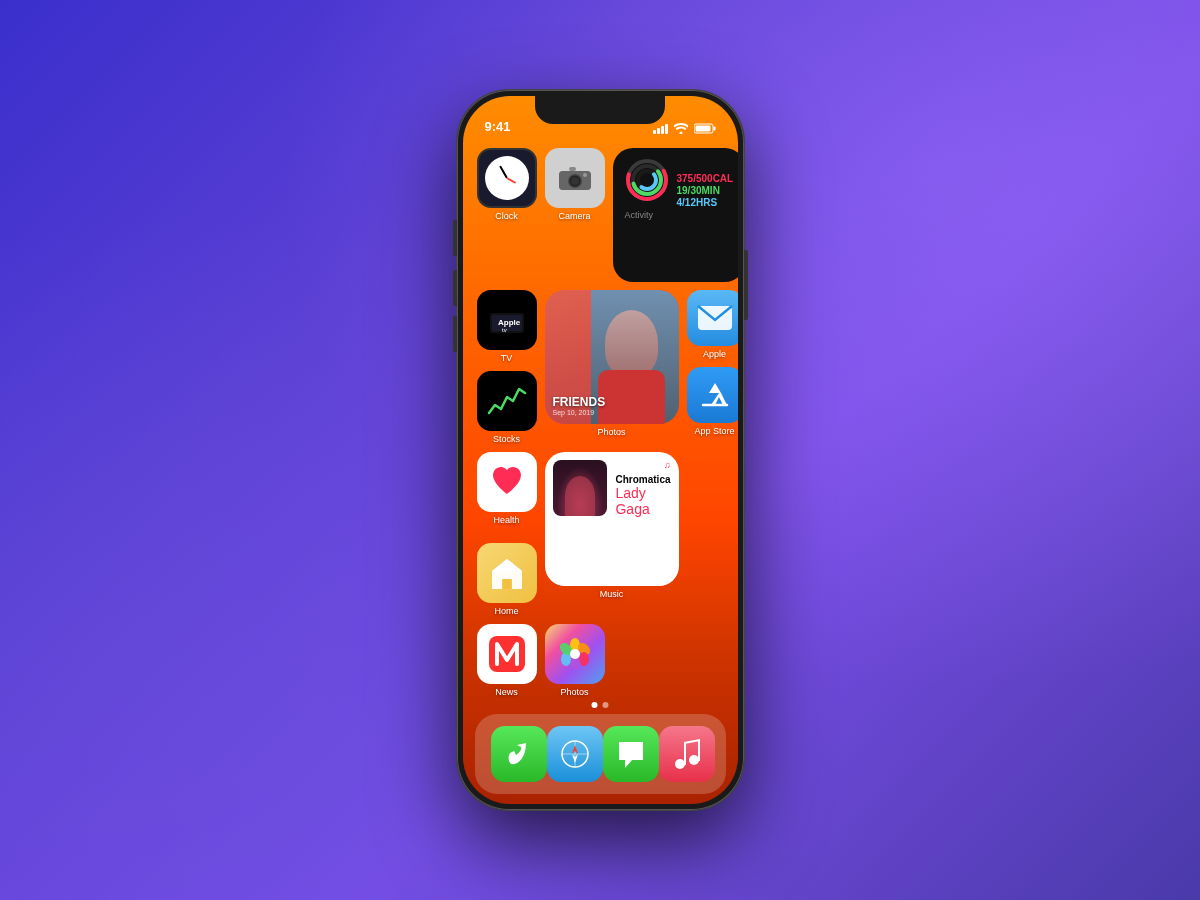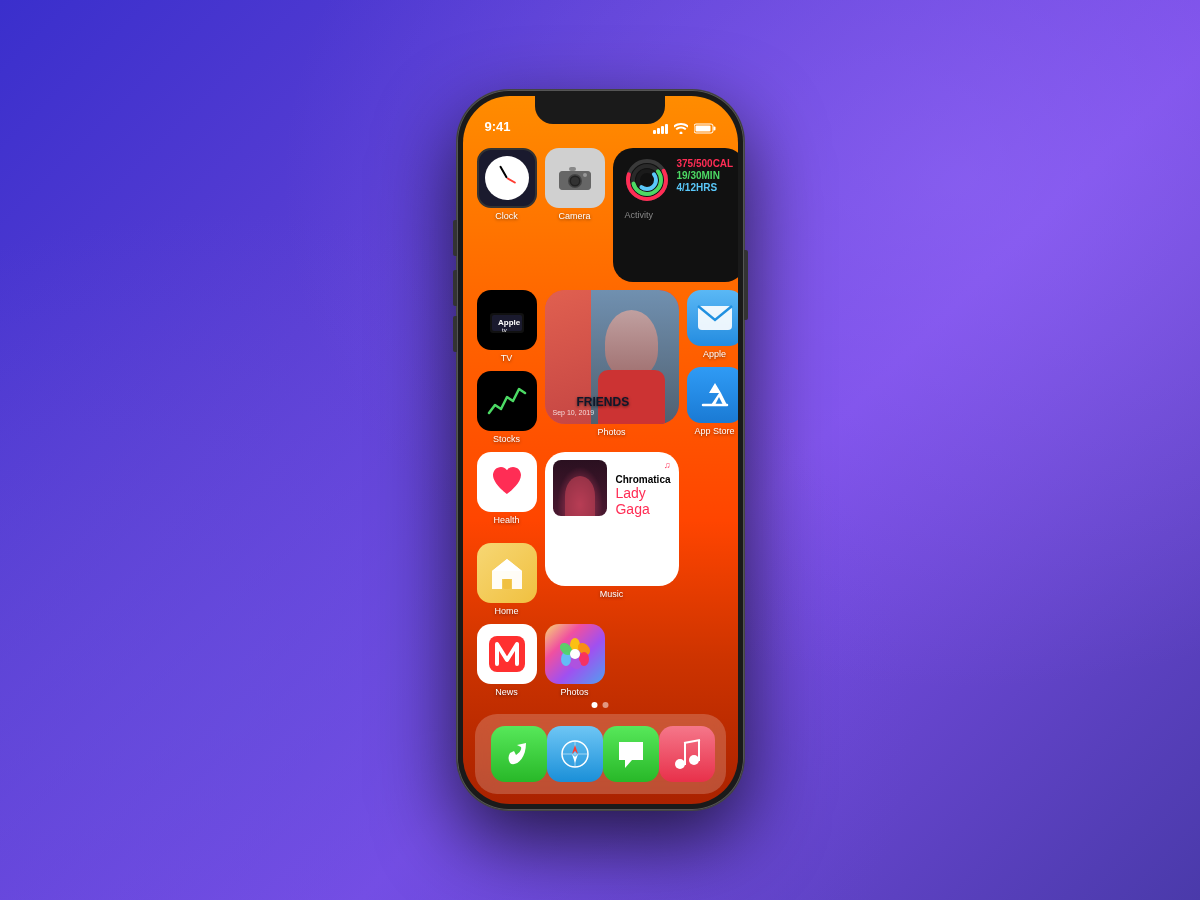--- a/index.html
+++ b/index.html
@@ -265,23 +265,22 @@
       position: relative;
     }
     .photos-overlay {
       position: absolute;
       bottom: 8px;
       left: 8px;
     }
     .photos-friends {
       font-size: 12px;
       font-weight: 700;
-      color: #0f172a;
+      color: #ffffff;
       text-shadow: 0 1px 3px rgba(0,0,0,0.6);
-      margin-left: 24px;
     }
     .photos-date {
       font-size: 7px;
       color: rgba(255,255,255,0.8);
     }
 
     
     .mail-icon-bg { background: linear-gradient(180deg, #5ab8f5 0%, #248ce0 100%); }
     .files-icon-bg { background: linear-gradient(180deg, #68c5f7 0%, #2090e0 100%); }
     .appstore-icon-bg { background: linear-gradient(180deg, #2f9bf5 0%, #1a7ad4 100%); }
@@ -438,21 +437,21 @@
                 <circle cx="17" cy="17" r="5.5" fill="#222"></circle>
                 <circle cx="17" cy="17" r="4" fill="#333"></circle>
                 <rect x="11" y="3" width="7" height="4" rx="2" fill="#888"></rect>
                 <circle cx="27" cy="11" r="2" fill="#999"></circle>
               </svg>
             </div>
             <span class="app-label">Camera</span>
           </div>
 
           <div class="activity-widget">
-            <div style="display:flex; gap:8px; align-items:flex-start;">
+            <div style="display:flex; gap:8px; align-items:flex-end;">
 
               <div class="activity-rings">
                 <svg width="44" height="44" viewBox="0 0 44 44">
 
                   <circle cx="22" cy="22" r="19" fill="none" stroke="#3a3a3a" stroke-width="4"></circle>
                   <circle cx="22" cy="22" r="19" fill="none" stroke="#ff2d55" stroke-width="4" stroke-dasharray="75 44" stroke-dashoffset="10" stroke-linecap="round"></circle>
 
                   <circle cx="22" cy="22" r="14" fill="none" stroke="#2a2a2a" stroke-width="4"></circle>
                   <circle cx="22" cy="22" r="14" fill="none" stroke="#4cd964" stroke-width="4" stroke-dasharray="50 38" stroke-dashoffset="10" stroke-linecap="round"></circle>
 

